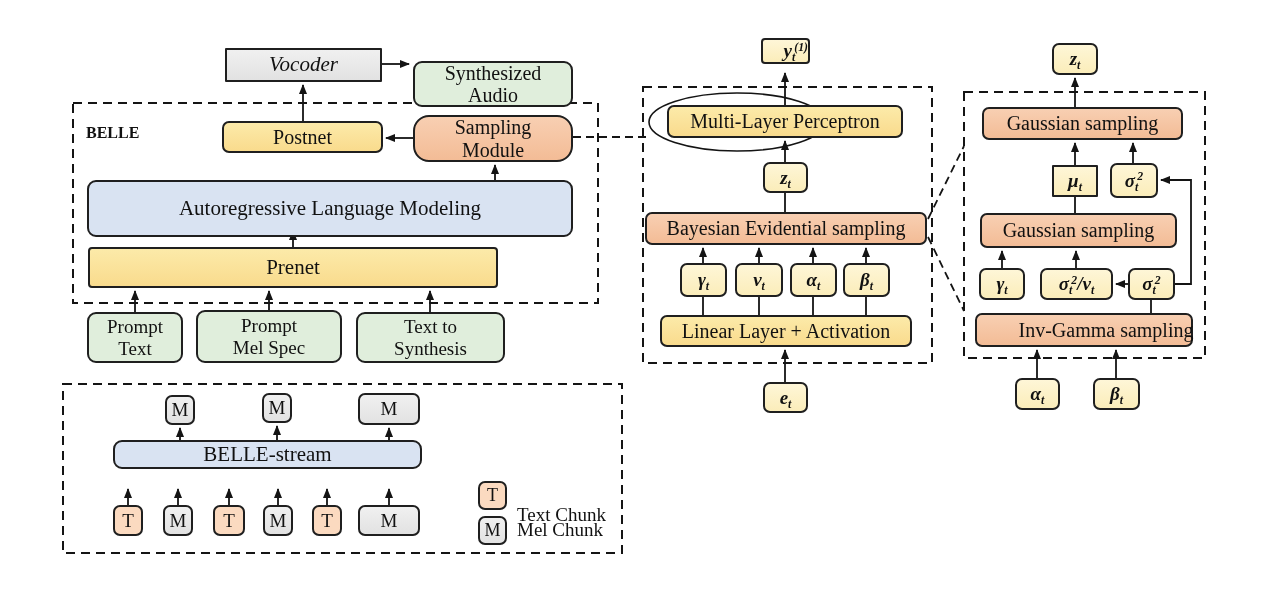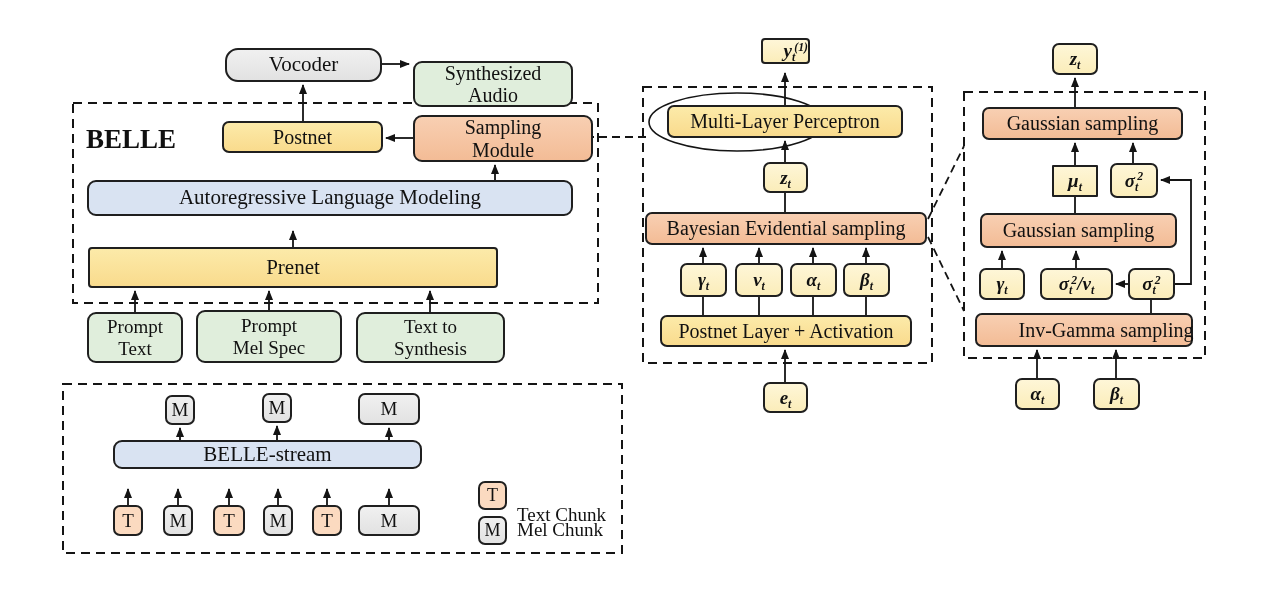--- a/index.html
+++ b/index.html
@@ -73,33 +73,33 @@
       <polyline points="1128,284 1116,284" fill="none" stroke="#141414" stroke-width="1.8" marker-end="url(#ah)"></polyline>
       <polyline points="1151,313 1151,300" fill="none" stroke="#141414" stroke-width="1.8"></polyline>
       <polyline points="1037,378 1037,350" fill="none" stroke="#141414" stroke-width="1.8" marker-end="url(#ah)"></polyline>
       <polyline points="1116,378 1116,350" fill="none" stroke="#141414" stroke-width="1.8" marker-end="url(#ah)"></polyline>
       <polyline points="1175,284 1191,284 1191,180 1161,180" fill="none" stroke="#141414" stroke-width="1.8" marker-end="url(#ah)"></polyline>
       <polyline points="573,137 648,137" fill="none" stroke="#141414" stroke-width="1.8" stroke-dasharray="8,5"></polyline>
       <polyline points="928,219 964,146" fill="none" stroke="#141414" stroke-width="1.8" stroke-dasharray="8,5"></polyline>
       <polyline points="928,237 964,311" fill="none" stroke="#141414" stroke-width="1.8" stroke-dasharray="8,5"></polyline>
     </svg>
   <div id="layer-boxes">
-      <div class="box" style="left: 225px; top: 48px; width: 157px; height: 34px; font-size: 21px; background: linear-gradient(rgb(240, 240, 240), rgb(226, 226, 226)); border-radius: 13px;">
+      <div class="box" style="left: 225px; top: 48px; width: 157px; height: 34px; font-size: 21px; background: linear-gradient(rgb(240, 240, 240), rgb(226, 226, 226)); border-radius: 1px; font-style: italic;">
         <div>Vocoder</div>
       </div>
       <div class="box" style="left: 413px; top: 42px; width: 160px; height: 46px; font-size: 20px; background: rgb(224, 238, 220); border-radius: 9px; margin-top: 19px;">
         <div>Synthesized<br>Audio</div>
       </div>
       <div class="box" style="left: 222px; top: 121px; width: 161px; height: 32px; font-size: 20px; background: linear-gradient(rgb(252, 234, 169), rgb(249, 219, 141)); border-radius: 7px;">
         <div>Postnet</div>
       </div>
-      <div class="box" style="left: 413px; top: 115px; width: 180px; height: 47px; font-size: 20px; background: linear-gradient(rgb(248, 207, 178), rgb(243, 188, 150)); border-radius: 9px;">
+      <div class="box" style="left: 413px; top: 115px; width: 160px; height: 47px; font-size: 20px; background: linear-gradient(rgb(248, 207, 178), rgb(243, 188, 150)); border-radius: 16px;">
         <div>Sampling<br>Module</div>
       </div>
-      <div class="box" style="left: 87px; top: 180px; width: 486px; height: 36px; font-size: 21px; background: rgb(217, 227, 242); border-radius: 9px;">
+      <div class="box" style="left: 87px; top: 180px; width: 486px; height: 57px; font-size: 21px; background: rgb(217, 227, 242); border-radius: 9px;">
         <div>Autoregressive Language Modeling</div>
       </div>
       <div class="box" style="left: 88px; top: 247px; width: 410px; height: 41px; font-size: 21px; background: linear-gradient(rgb(252, 234, 169), rgb(249, 219, 141)); border-radius: 4px;">
         <div>Prenet</div>
       </div>
       <div class="box" style="left: 87px; top: 312px; width: 96px; height: 51px; font-size: 19px; background: rgb(224, 238, 220); border-radius: 9px;">
         <div>Prompt<br>Text</div>
       </div>
       <div class="box" style="left: 196px; top: 310px; width: 146px; height: 53px; font-size: 19px; background: rgb(224, 238, 220); border-radius: 9px;">
         <div>Prompt<br>Mel Spec</div>
@@ -161,21 +161,21 @@
       <div class="box" style="left: 735px; top: 263px; width: 48px; height: 34px; font-size: 19px; background: linear-gradient(rgb(254, 246, 215), rgb(251, 237, 186)); border-radius: 7px;">
         <div><span class="mb">ν</span><sub>t</sub></div>
       </div>
       <div class="box" style="left: 790px; top: 263px; width: 47px; height: 34px; font-size: 19px; background: linear-gradient(rgb(254, 246, 215), rgb(251, 237, 186)); border-radius: 7px;">
         <div><span class="mb">α</span><sub>t</sub></div>
       </div>
       <div class="box" style="left: 843px; top: 263px; width: 47px; height: 34px; font-size: 19px; background: linear-gradient(rgb(254, 246, 215), rgb(251, 237, 186)); border-radius: 7px;">
         <div><span class="mb">β</span><sub>t</sub></div>
       </div>
       <div class="box" style="left: 660px; top: 315px; width: 252px; height: 32px; font-size: 20px; background: linear-gradient(rgb(252, 234, 169), rgb(249, 219, 141)); border-radius: 7px;">
-        <div>Postnet Layer + Activation</div>
+        <div>Linear Layer + Activation</div>
       </div>
       <div class="box" style="left: 763px; top: 382px; width: 45px; height: 31px; font-size: 19px; background: linear-gradient(rgb(254, 246, 215), rgb(251, 237, 186)); border-radius: 7px;">
         <div><span class="mb">e</span><sub>t</sub></div>
       </div>
       <div class="box" style="left: 1052px; top: 43px; width: 46px; height: 32px; font-size: 19px; background: linear-gradient(rgb(254, 246, 215), rgb(251, 237, 186)); border-radius: 7px;">
         <div><span class="mb">z</span><sub>t</sub></div>
       </div>
       <div class="box" style="left: 982px; top: 107px; width: 201px; height: 33px; font-size: 20px; background: linear-gradient(rgb(248, 207, 178), rgb(243, 188, 150)); border-radius: 7px;">
         <div>Gaussian sampling</div>
       </div>
@@ -199,17 +199,17 @@
       </div>
       <div class="box" style="left: 975px; top: 313px; width: 218px; height: 34px; font-size: 20px; background: linear-gradient(rgb(248, 207, 178), rgb(243, 188, 150)); border-radius: 7px; padding-left: 44px;">
         <div>Inv-Gamma sampling</div>
       </div>
       <div class="box" style="left: 1015px; top: 378px; width: 45px; height: 32px; font-size: 19px; background: linear-gradient(rgb(254, 246, 215), rgb(251, 237, 186)); border-radius: 7px;">
         <div><span class="mb">α</span><sub>t</sub></div>
       </div>
       <div class="box" style="left: 1093px; top: 378px; width: 47px; height: 32px; font-size: 19px; background: linear-gradient(rgb(254, 246, 215), rgb(251, 237, 186)); border-radius: 7px;">
         <div><span class="mb">β</span><sub>t</sub></div>
       </div>
-      <div class="lbl" style="left: 86px; top: 124px; font-size: 27px; font-weight: bold;">BELLE</div>
+      <div class="lbl" style="left: 86px; top: 124px; font-size: 16px; font-weight: bold;">BELLE</div>
       <div class="lbl" style="left: 517px; top: 504px; font-size: 19px;">Text Chunk</div>
       <div class="lbl" style="left: 517px; top: 519px; font-size: 19px;">Mel Chunk</div>
     </div>
 </div>
 
 </body></html>

